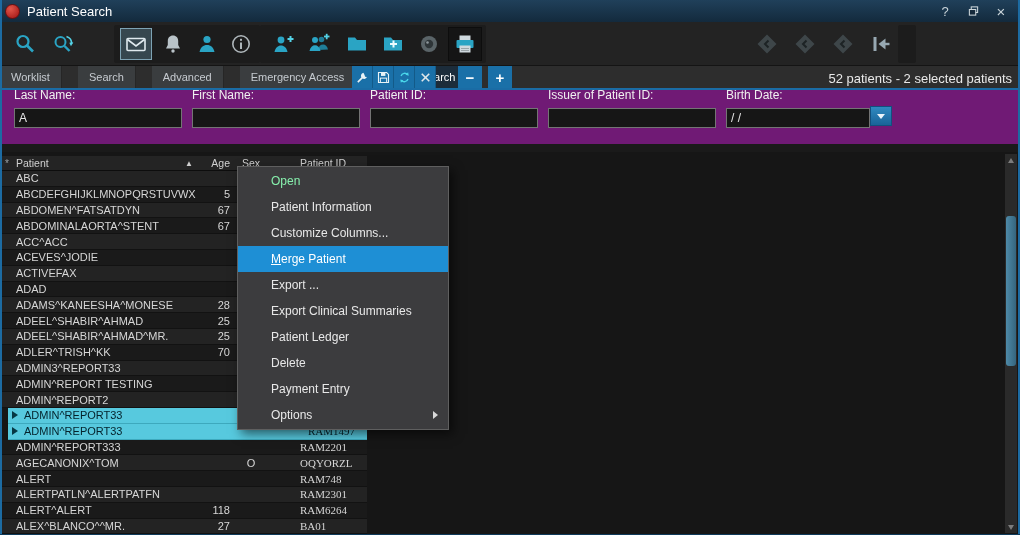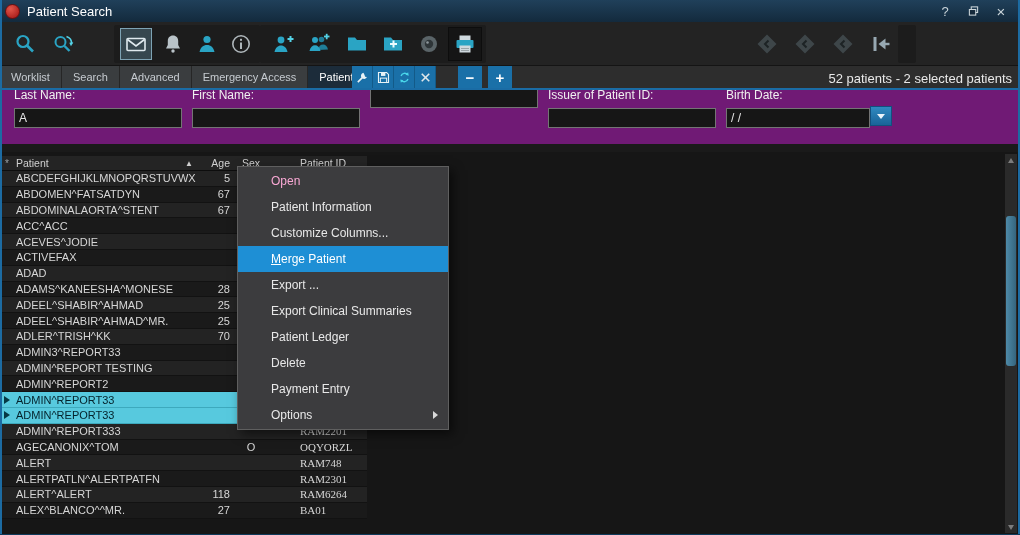--- a/index.html
+++ b/index.html
@@ -40,21 +40,21 @@
   [data-name="camera-button"]        { left:412px; }
   [data-name="print-button"]         { left:448px; background:#151515; border:1px solid #0d0d0d; width:34px; height:34px;}
   [data-name="nav-diamond-1-button"] { left:750px; }
   [data-name="nav-diamond-2-button"] { left:788px; }
   [data-name="nav-diamond-3-button"] { left:826px; }
   [data-name="dock-button"]          { left:864px; }
 
   
   .tabbar { position:absolute; top:66px; left:0; width:100%; height:24px; background:#2d2d2d;
     border-bottom:2px solid #1a6ca5; z-index:10; }
-  .tabs { display:flex; height:22px; }
+  .tabs { display:flex; height:22px;gap:16px; }
   .tab { padding:0 11px; display:flex; align-items:center; font-size:11px; color:#c6cbd0;
     background:#3a3d3f; border-right:1px solid #262626; cursor:default; white-space:nowrap; }
   .tab.active { background:#1c2c3a; color:#ffffff; }
   .minibar { position:absolute; left:352px; top:0; height:22px; display:flex; align-items:center; }
   .mbtn { width:21px; height:22px; background:#1a70a8; display:flex; align-items:center;
     justify-content:center; border-right:1px solid #135a88; cursor:default; }
   .mbtn svg { width:15px; height:15px; }
   .mbtn.minus { margin-left:22px; width:24px; border:none; }
   .mbtn.plus  { margin-left:6px;  width:24px; border:none; }
   .mglyph { color:#ffffff; font-size:15px; font-weight:bold; line-height:1; }
@@ -88,35 +88,35 @@
   .hc.name { width:182px; display:flex; align-items:center; padding-left:2px; }
   .sort { margin-left:auto; margin-right:3px; font-size:8px; color:#cfcfcf; }
   .hc.age { width:36px; text-align:right; padding-right:2px; }
   .hc.sex { width:38px; text-align:center; }
   .hc.pid { padding-left:30px; }
 
   .tbody { position:absolute; top:171px; left:0; width:367px; z-index:2; }
   .row { height:15.8px; display:flex; align-items:center; font-size:11px; color:#d6d6d6;
     border-bottom:1px solid #121212; background:#232323; cursor:default; }
   .row:nth-child(even) { background:#1a1a1a; }
-  .row.selected { background:#57c9de; color:#04222b; border-bottom-color:#3da9bd; }
+  .row.selected { background:#57c9de; color:#04222b; border-bottom-color:#3da9bd;margin-left:8px; }
   .cell.marker { width:14px; display:flex; justify-content:center; }
   .tri { width:0; height:0; border-top:4px solid transparent; border-bottom:4px solid transparent;
     border-left:6px solid #063844; }
   .cell.name { width:182px; white-space:nowrap; overflow:hidden; padding-left:2px; }
   .cell.age { width:36px; text-align:right; padding-right:2px; }
   .cell.sex { width:38px; text-align:center; }
   .cell.pid { padding-left:30px; white-space:nowrap;font-family:Liberation Serif, serif; }
 
   
   .ctxmenu { position:absolute; left:237px; top:166px; width:212px; background:#3c3c3e;
     border:1px solid #5f5f5f; box-shadow:4px 4px 10px rgba(0,0,0,.55); z-index:50; padding:1px 0; }
   .menu-item { height:26px; line-height:26px; padding-left:33px; font-size:12px; color:#e8e8e8;
     position:relative; cursor:default; white-space:nowrap; }
-  .menu-item.disabled { color:#f9a8d4; }
+  .menu-item.disabled { color:#86efac; }
   .menu-item.highlighted { background:#1e8fd5; color:#ffffff; }
   .subarrow { position:absolute; right:10px; top:9px; width:0; height:0;
     border-top:4px solid transparent; border-bottom:4px solid transparent;
     border-left:5px solid #d8d8d8; }
 
   
   .vscroll { position:absolute; right:3px; top:154px; width:12px; bottom:2px; background:#2a2a2a; z-index:3;}
   .sarrow { position:absolute; left:0; width:100%; height:12px; display:flex; align-items:center;
     justify-content:center; }
   .sarrow.up { top:0; }
@@ -318,41 +318,48 @@
       <div class="mbtn plus" data-name="plus-button">
           <span class="mglyph" data-name="plus-icon">+</span>
         </div>
     </div>
     <div class="statustext" data-name="patient-count-status">52 patients - 2 selected patients</div>
   </div>
 
   <div class="fields" data-name="search-form">
       <div class="field" data-name="search-field-last-name"><div class="flabel" data-name="field-label-last-name">Last Name:</div><input class="finput" data-name="last-name-input" value="A" style=""></div>
       <div class="field" data-name="search-field-first-name"><div class="flabel" data-name="field-label-first-name">First Name:</div><input class="finput" data-name="first-name-input" style=""></div>
-      <div class="field" data-name="search-field-patient-id"><input class="finput" data-name="patient-id-input" style=""></div>
+      <div class="field" data-name="search-field-patient-id"><div class="flabel" data-name="field-label-patient-id">Patient ID:</div><input class="finput" data-name="patient-id-input" style=""></div>
       <div class="field" data-name="search-field-issuer-of-patient-id"><div class="flabel" data-name="field-label-issuer-of-patient-id">Issuer of Patient ID:</div><input class="finput" data-name="issuer-of-patient-id-input" style=""></div>
       <div class="field has-dd" data-name="search-field-birth-date"><div class="flabel" data-name="field-label-birth-date">Birth Date:</div><input class="finput" data-name="birth-date-input" value="/ /" style=""><div class="dd" data-name="birth-date-dropdown-button">
           <span class="ddarrow" data-name="chevron-down-icon"></span>
         </div></div>
     </div>
 
   <div class="main" data-name="content-area"></div>
 
   <div class="thead" data-name="table-header">
     <div class="hc gutter" data-name="column-options-icon">*</div>
     <div class="hc name" data-name="column-header-patient">
       <span data-name="column-label-patient">Patient</span>
       <span class="sort" data-name="sort-asc-icon">▲</span>
     </div>
     <div class="hc age" data-name="column-header-age">Age</div>
     <div class="hc sex" data-name="column-header-sex">Sex</div>
     <div class="hc pid" data-name="column-header-patient-id">Patient ID</div>
   </div>
 
   <div class="tbody" data-name="patient-table-body">
+      <div class="row" data-name="table-row">
+        <div class="cell marker" data-name="row-marker"></div>
+        <div class="cell name" data-name="patient-name">ABC</div>
+        <div class="cell age" data-name="patient-age"></div>
+        <div class="cell sex" data-name="patient-sex"></div>
+        <div class="cell pid" data-name="patient-id"></div>
+      </div>
       <div class="row" data-name="table-row">
         <div class="cell marker" data-name="row-marker"></div>
         <div class="cell name" data-name="patient-name">ABCDEFGHIJKLMNOPQRSTUVWXYZ12345...</div>
         <div class="cell age" data-name="patient-age">5</div>
         <div class="cell sex" data-name="patient-sex"></div>
         <div class="cell pid" data-name="patient-id"></div>
       </div>
       <div class="row" data-name="table-row">
         <div class="cell marker" data-name="row-marker"></div>
         <div class="cell name" data-name="patient-name">ABDOMEN^FATSATDYN</div>

